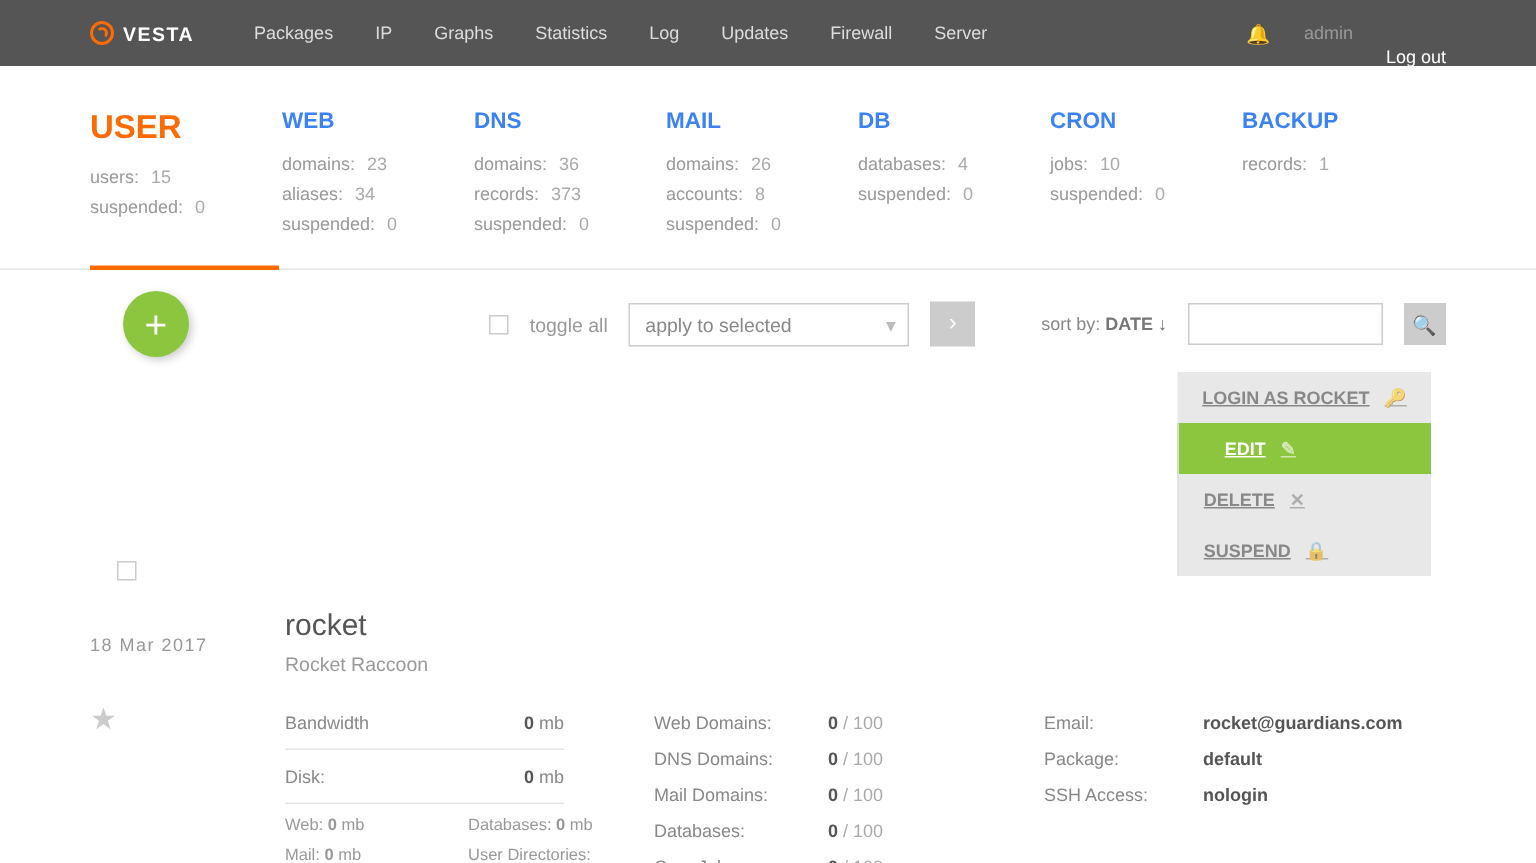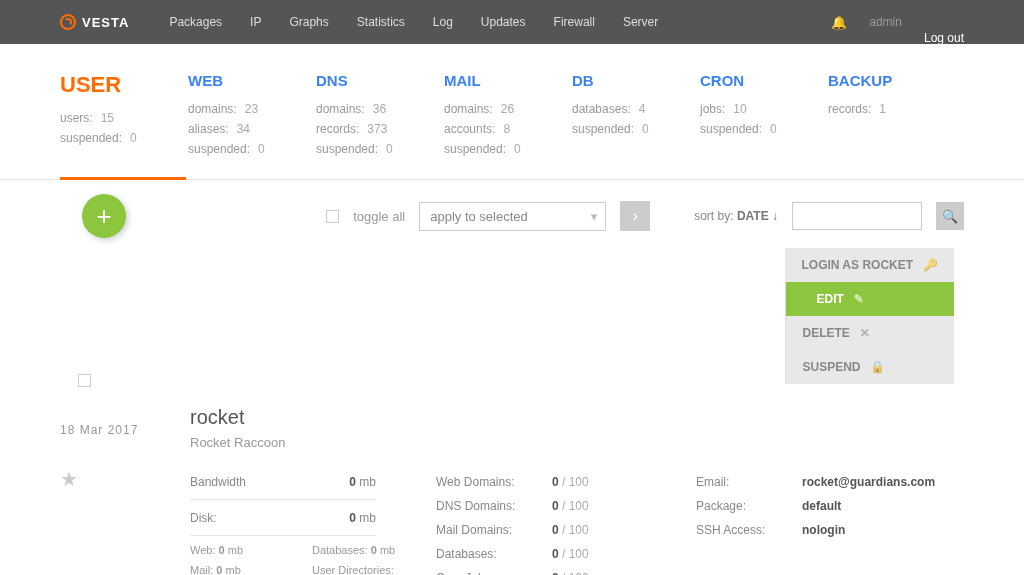--- a/index.html
+++ b/index.html
@@ -32,21 +32,21 @@
 .addbtn { width: 44px; height: 44px; border-radius: 50%; background: #8cc63f; box-shadow: 2px 2px 6px rgba(0,0,0,.2); color: #fff; font-size: 26px; display: flex; align-items: center; justify-content: center; margin-left: 22px; margin-right: auto; }
 .checkbox-small { width: 13px; height: 13px; border: 1px solid #ccc; }
 .toggle-all { color: #999; font-size: 13px; }
 .select { border: 1px solid #ccc; padding: 6px 30px 6px 10px; color: #888; font-size: 13px; position: relative; width: 187px; }
 .select::after { content: '▾'; position: absolute; right: 8px; top: 6px; color: #bbb; }
 .gobtn { width: 30px; height: 30px; background: #ccc; color: #fff; display: flex; align-items: center; justify-content: center; font-size: 16px; }
 .sortby { color: #888; font-size: 12px; margin-left: 30px; }
 .sortby b { color: #777; }
 .searchbox { border: 1px solid #ccc; width: 130px; height: 28px; }
 .searchbtn { width: 28px; height: 28px; background: #ccc; color: #fff; display: flex; align-items: center; justify-content: center; }
-.act { padding: 10px 16px; font-size: 12px; font-weight: bold; color: #888; background: #e8e8e8; display: flex; align-items: flex-end; gap: 10px; border-left: 1px solid #ddd; }
+.act { padding: 10px 16px; font-size: 12px; font-weight: bold; color: #888; background: #e8e8e8; display: flex; align-items: flex-end; gap: 10px; border-left: 1px solid #ddd; text-decoration: underline; }
 .act.first { border-left: none; }
 .act.edit { background: #8cc63f; color: #fff; padding: 10px 30px; }
 .act .icon { opacity: .6; font-size: 12px; }
 .act.delete .icon { }
 .actions-wrap { display:flex; justify-content:flex-end; padding-right: 70px;}
 
 
 .entry { display: flex; padding: 0 60px 30px 60px; align-items: flex-start; }
 .entry-left { width: 130px; flex-shrink: 0; padding-top: 40px; }
 .entry-date { color: #999; font-size: 12px; letter-spacing: 1px; }

